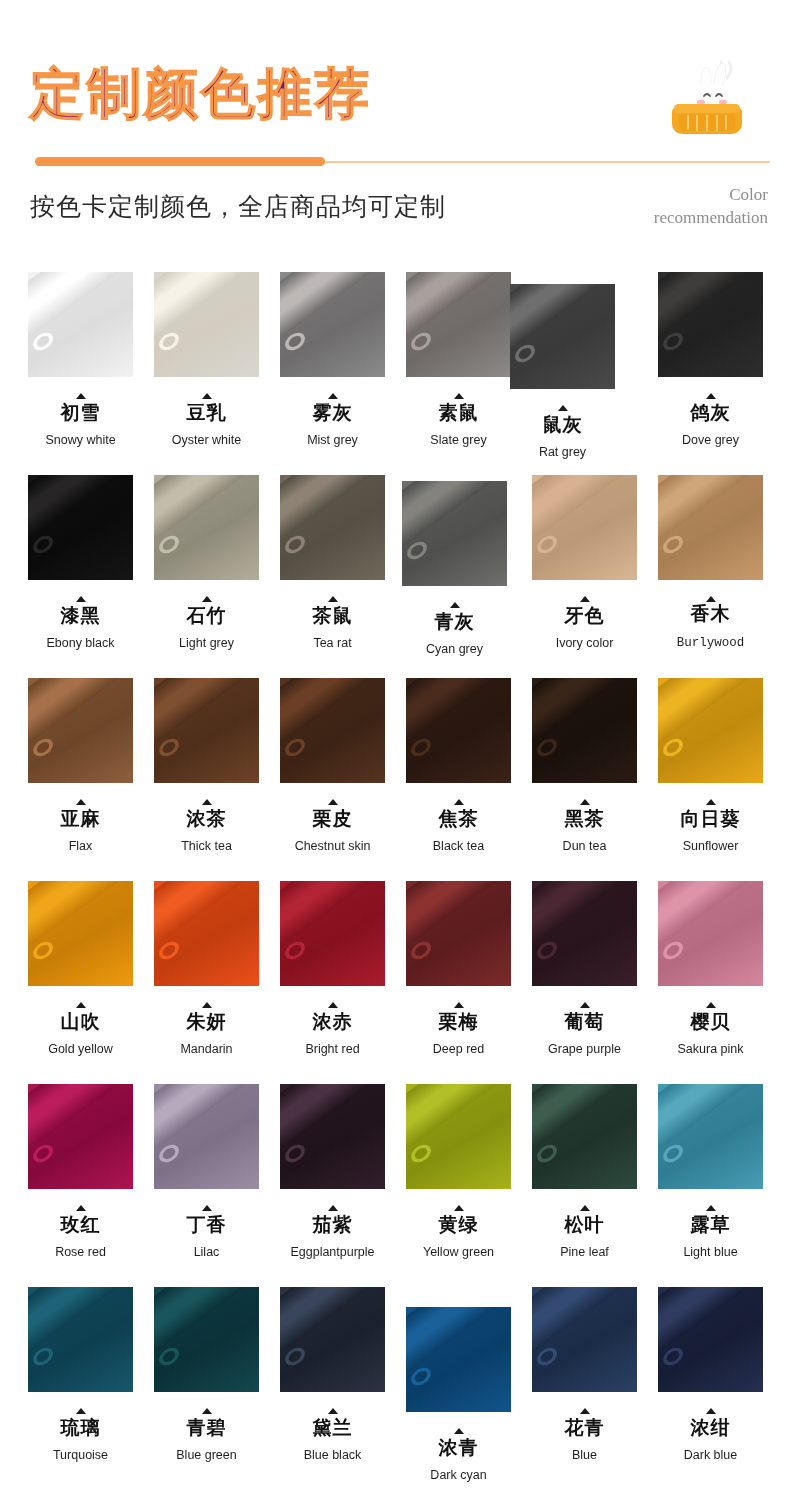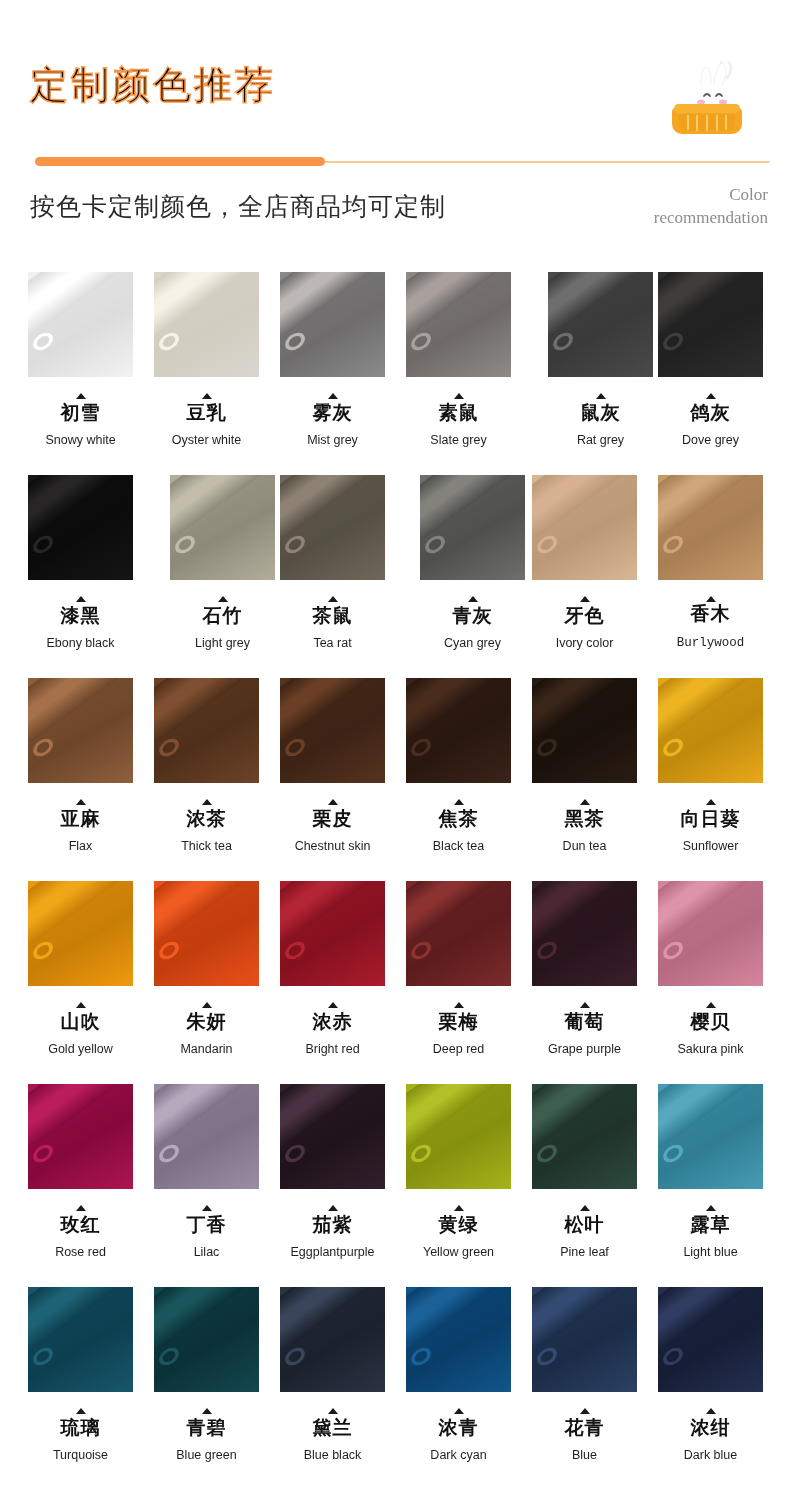--- a/index.html
+++ b/index.html
@@ -18,24 +18,24 @@
   
   .header {
     position: relative;
     height: 270px;
     box-sizing: border-box;
   }
   .title {
     position: absolute;
     left: 30px;
     top: 66px;
-    font-size: 38px;
-    font-weight: normal;
+    font-size: 54px;
+    font-weight: bold;
     letter-spacing: 3px;
-    color: #000000;
+    color: #701a75;
     line-height: 1;
     white-space: nowrap;
     -webkit-text-stroke: 1.5px #F79646;
   }
 
   
   .mark {
     position: absolute;
     left: 668px;
     top: 58px;
@@ -287,21 +287,21 @@
           <div class="bg" style="background: linear-gradient(150deg, rgb(139, 139, 139) 0%, rgb(110, 108, 108) 55%, rgb(139, 139, 139) 100%);"></div>
           <div class="shadow" style="background: rgb(110, 108, 108);"></div>
           <div class="roll" style="background: linear-gradient(rgb(110, 108, 108) 0%, rgb(189, 184, 182) 38%, rgb(189, 184, 182) 58%, rgb(110, 108, 108) 100%);"></div>
           <div class="mouth" style="background: rgb(189, 184, 182);"></div>
           <div class="mouth-inner" style="background: rgb(110, 108, 108);"></div>
         </div>
         <div class="tri"></div>
         <div class="cn">雾灰</div>
         <div class="en">Mist grey</div>
       </div>
-      <div class="cell" style="left: 548px;">
+      <div class="cell" style="left: 510px; margin-top: 12px;">
         <div class="swatch">
           <div class="bg" style="background: linear-gradient(150deg, rgb(74, 74, 74) 0%, rgb(58, 58, 58) 55%, rgb(74, 74, 74) 100%);"></div>
           <div class="shadow" style="background: rgb(58, 58, 58);"></div>
           <div class="roll" style="background: linear-gradient(rgb(58, 58, 58) 0%, rgb(110, 110, 110) 38%, rgb(110, 110, 110) 58%, rgb(58, 58, 58) 100%);"></div>
           <div class="mouth" style="background: rgb(110, 110, 110);"></div>
           <div class="mouth-inner" style="background: rgb(58, 58, 58);"></div>
         </div>
         <div class="tri"></div>
         <div class="cn">鼠灰</div>
         <div class="en">Rat grey</div>
@@ -325,21 +325,21 @@
           <div class="bg" style="background: linear-gradient(150deg, rgb(21, 21, 21) 0%, rgb(11, 11, 11) 55%, rgb(21, 21, 21) 100%);"></div>
           <div class="shadow" style="background: rgb(11, 11, 11);"></div>
           <div class="roll" style="background: linear-gradient(rgb(11, 11, 11) 0%, rgb(39, 37, 37) 38%, rgb(39, 37, 37) 58%, rgb(11, 11, 11) 100%);"></div>
           <div class="mouth" style="background: rgb(39, 37, 37);"></div>
           <div class="mouth-inner" style="background: rgb(11, 11, 11);"></div>
         </div>
         <div class="tri"></div>
         <div class="cn">漆黑</div>
         <div class="en">Ebony black</div>
       </div>
-      <div class="cell" style="left: 170px;">
+      <div class="cell" style="left: 154px;">
         <div class="swatch">
           <div class="bg" style="background: linear-gradient(150deg, rgb(179, 174, 156) 0%, rgb(142, 138, 121) 55%, rgb(179, 174, 156) 100%);"></div>
           <div class="shadow" style="background: rgb(142, 138, 121);"></div>
           <div class="roll" style="background: linear-gradient(rgb(142, 138, 121) 0%, rgb(194, 189, 171) 38%, rgb(194, 189, 171) 58%, rgb(142, 138, 121) 100%);"></div>
           <div class="mouth" style="background: rgb(194, 189, 171);"></div>
           <div class="mouth-inner" style="background: rgb(142, 138, 121);"></div>
         </div>
         <div class="tri"></div>
         <div class="cn">石竹</div>
         <div class="en">Light grey</div>
@@ -349,21 +349,21 @@
           <div class="bg" style="background: linear-gradient(150deg, rgb(112, 104, 90) 0%, rgb(85, 79, 68) 55%, rgb(112, 104, 90) 100%);"></div>
           <div class="shadow" style="background: rgb(85, 79, 68);"></div>
           <div class="roll" style="background: linear-gradient(rgb(85, 79, 68) 0%, rgb(141, 130, 116) 38%, rgb(141, 130, 116) 58%, rgb(85, 79, 68) 100%);"></div>
           <div class="mouth" style="background: rgb(141, 130, 116);"></div>
           <div class="mouth-inner" style="background: rgb(85, 79, 68);"></div>
         </div>
         <div class="tri"></div>
         <div class="cn">茶鼠</div>
         <div class="en">Tea rat</div>
       </div>
-      <div class="cell" style="left: 420px;">
+      <div class="cell" style="left: 402px; margin-top: 6px;">
         <div class="swatch">
           <div class="bg" style="background: linear-gradient(150deg, rgb(111, 112, 108) 0%, rgb(79, 80, 77) 55%, rgb(111, 112, 108) 100%);"></div>
           <div class="shadow" style="background: rgb(79, 80, 77);"></div>
           <div class="roll" style="background: linear-gradient(rgb(79, 80, 77) 0%, rgb(131, 130, 125) 38%, rgb(131, 130, 125) 58%, rgb(79, 80, 77) 100%);"></div>
           <div class="mouth" style="background: rgb(131, 130, 125);"></div>
           <div class="mouth-inner" style="background: rgb(79, 80, 77);"></div>
         </div>
         <div class="tri"></div>
         <div class="cn">青灰</div>
         <div class="en">Cyan grey</div>
@@ -645,21 +645,21 @@
           <div class="bg" style="background: linear-gradient(150deg, rgb(43, 50, 66) 0%, rgb(27, 33, 45) 55%, rgb(43, 50, 66) 100%);"></div>
           <div class="shadow" style="background: rgb(27, 33, 45);"></div>
           <div class="roll" style="background: linear-gradient(rgb(27, 33, 45) 0%, rgb(57, 69, 90) 38%, rgb(57, 69, 90) 58%, rgb(27, 33, 45) 100%);"></div>
           <div class="mouth" style="background: rgb(57, 69, 90);"></div>
           <div class="mouth-inner" style="background: rgb(27, 33, 45);"></div>
         </div>
         <div class="tri"></div>
         <div class="cn">黛兰</div>
         <div class="en">Blue black</div>
       </div>
-      <div class="cell" style="left: 406px;">
+      <div class="cell" style="left: 406px; margin-top: 20px;">
         <div class="swatch">
           <div class="bg" style="background: linear-gradient(150deg, rgb(18, 85, 139) 0%, rgb(9, 62, 105) 55%, rgb(18, 85, 139) 100%);"></div>
           <div class="shadow" style="background: rgb(9, 62, 105);"></div>
           <div class="roll" style="background: linear-gradient(rgb(9, 62, 105) 0%, rgb(26, 97, 153) 38%, rgb(26, 97, 153) 58%, rgb(9, 62, 105) 100%);"></div>
           <div class="mouth" style="background: rgb(26, 97, 153);"></div>
           <div class="mouth-inner" style="background: rgb(9, 62, 105);"></div>
         </div>
         <div class="tri"></div>
         <div class="cn">浓青</div>
         <div class="en">Dark cyan</div>

